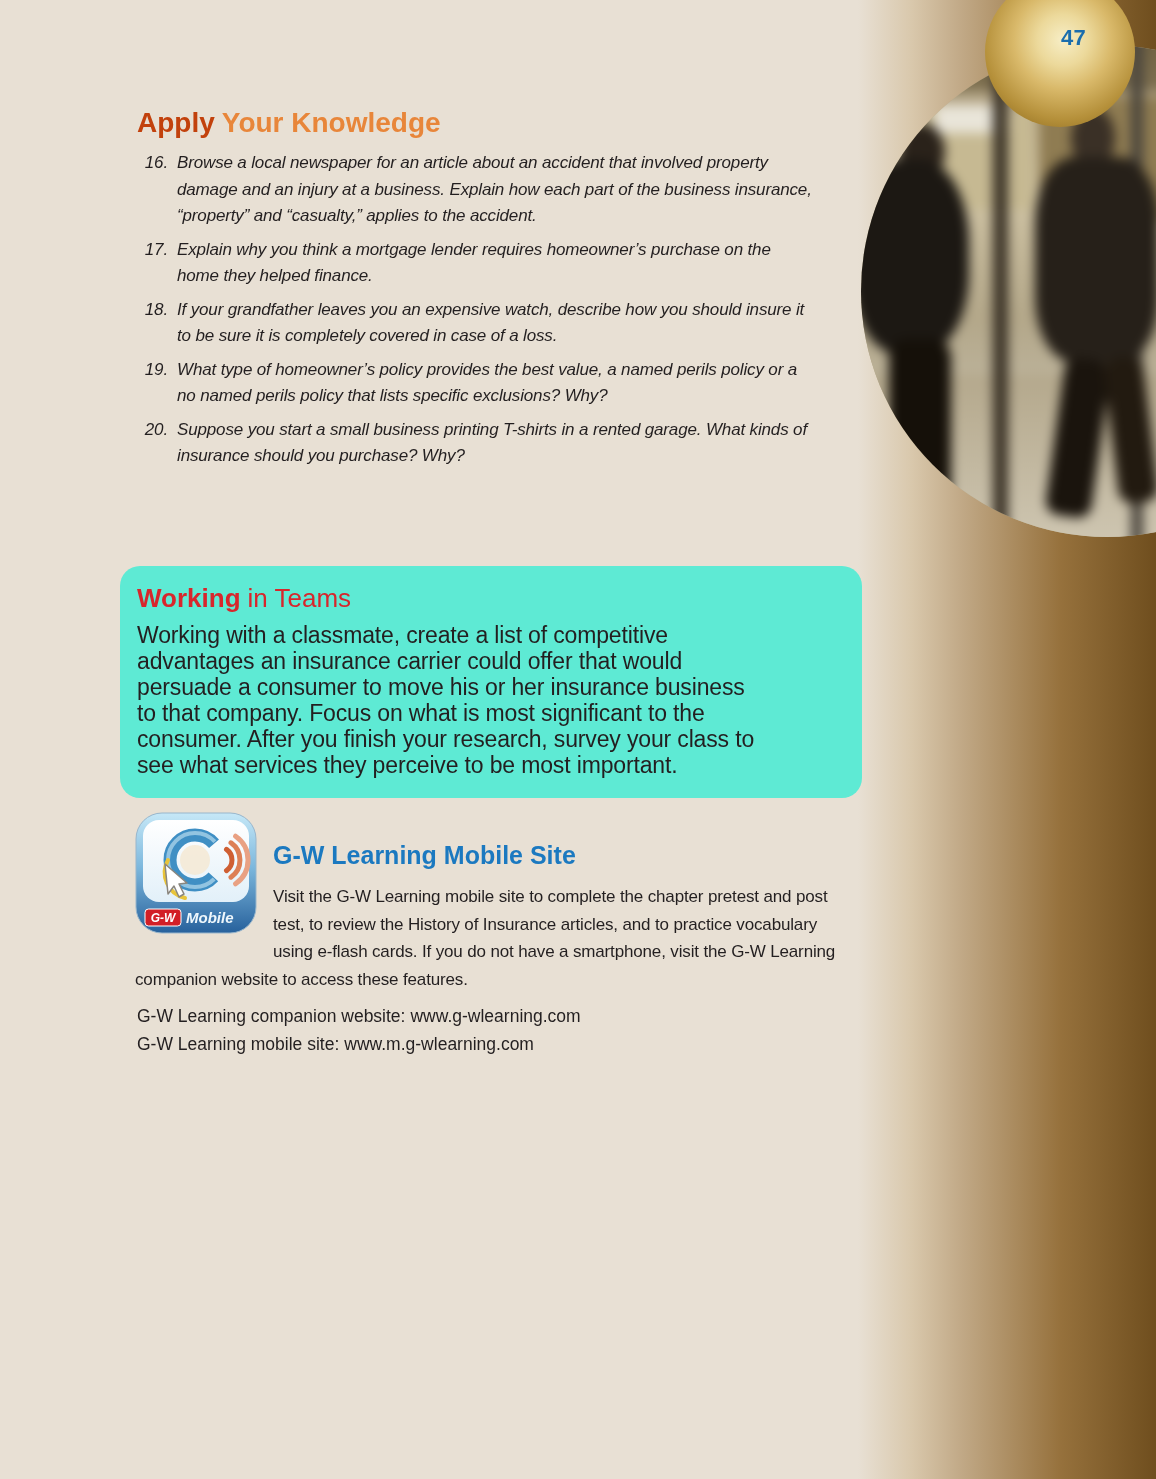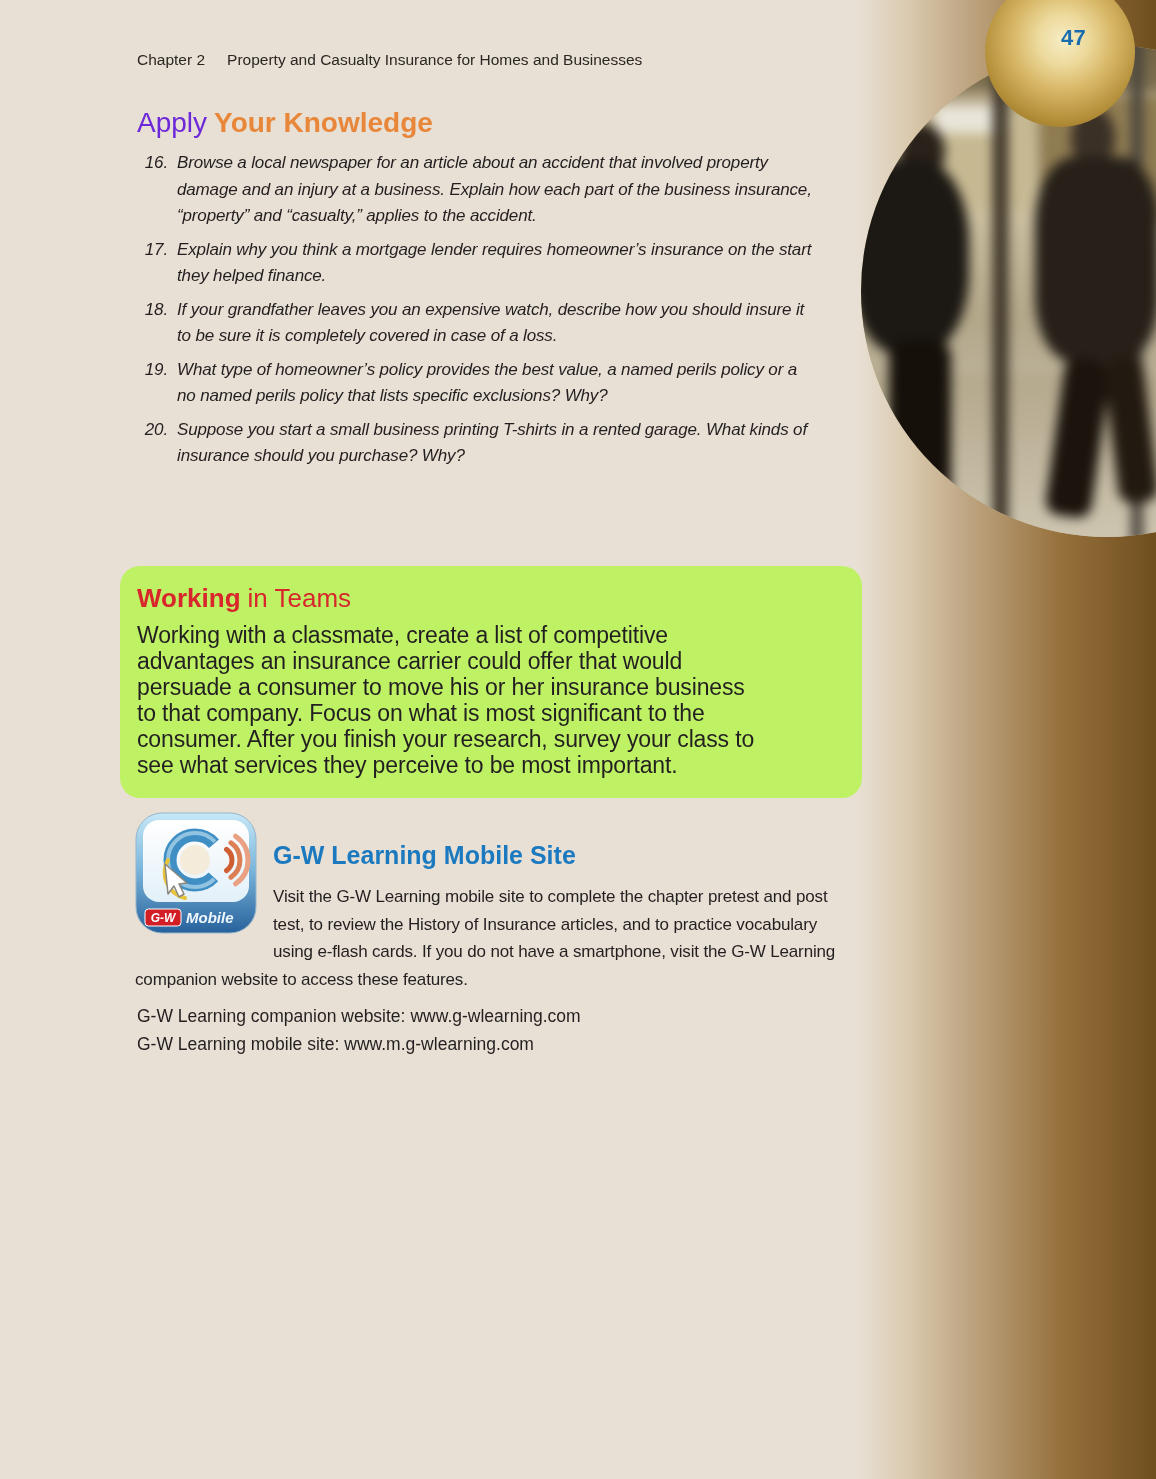--- a/index.html
+++ b/index.html
@@ -28,31 +28,31 @@
   }
   .page-number{
     position:absolute;left:76px;top:48px;
     color:#1a6dad;font-weight:bold;font-size:22px;letter-spacing:.3px;
   }
   
   .chapter-header{position:absolute;left:137px;top:51px;font-size:15.5px;color:#2a2724;}
   .chapter-header .chap{margin-right:22px;}
   
   .apply-heading{position:absolute;left:137px;top:106px;font-size:28px;line-height:34px;}
-  .apply-heading .bold{font-weight:normal;color:#6d28d9;margin-top:36px;}
+  .apply-heading .bold{font-weight:bold;color:#c2410c;margin-top:36px;}
   .apply-heading .rest{font-weight:bold;color:#e8863a;margin-left:7px;}
   .apply-list{position:absolute;left:137px;top:150px;width:700px;font-style:italic;}
   .ai-row{display:grid;grid-template-columns:31px 1fr;column-gap:9px;margin-bottom:7px;
           font-size:17px;line-height:26.5px;letter-spacing:-0.15px;}
   .ai-num{text-align:right;}
   .ai-text{width:640px;}
   
   .wt-box{
     position:absolute;left:120px;top:566px;width:742px;min-height:200px;
-    background:#bef264;border-radius:20px;box-sizing:border-box;
+    background:#5eead4;border-radius:20px;box-sizing:border-box;
     padding:16px 20px 20px 17px;
   }
   .wt-heading{font-size:26px;line-height:32px;margin-bottom:8px;}
   .wt-heading .bold{font-weight:bold;color:#d8262c;}
   .wt-heading .rest{font-weight:normal;color:#d8262c;margin-left:7px;}
   .wt-body{font-size:23px;line-height:26px;letter-spacing:-0.15px;width:625px;}
   
   .mobile-section{position:absolute;left:135px;top:810px;width:706px;}
   .app-icon{float:left;width:122px;height:122px;margin:2px 16px 6px 0;}
   .mobile-heading{color:#1b79c0;font-weight:bold;font-size:25px;line-height:30px;
@@ -90,36 +90,33 @@
       <div class="ps" style="left:212px;top:332px;width:46px;height:158px;background:#1a140d;border-radius:14px;transform:rotate(8deg);"></div>
       <div class="ps" style="left:268px;top:330px;width:40px;height:146px;background:#221a10;border-radius:14px;transform:rotate(-7deg);"></div>
 
     </div>
   </div>
 
   <div class="gold-sphere">
     <span class="page-number">47</span>
   </div>
 
-  <div class="chapter-header">
-    <span class="chap">Chapter 2</span><span>Property and Casualty Insurance for Homes and Businesses</span>
-  </div>
 
   <div class="apply-heading">
     <span class="bold">Apply</span><span class="rest">Your Knowledge</span>
   </div>
 
   <div class="apply-list">
     <div class="ai-row">
       <span class="ai-num">16.</span>
       <span class="ai-text">Browse a local newspaper for an article about an accident that involved property damage and an injury at a business. Explain how each part of the business insurance, “property” and “casualty,” applies to the accident.</span>
     </div>
     <div class="ai-row">
       <span class="ai-num">17.</span>
-      <span class="ai-text">Explain why you think a mortgage lender requires homeowner’s insurance on the start they helped finance.</span>
+      <span class="ai-text">Explain why you think a mortgage lender requires homeowner’s purchase on the home they helped finance.</span>
     </div>
     <div class="ai-row">
       <span class="ai-num">18.</span>
       <span class="ai-text">If your grandfather leaves you an expensive watch, describe how you should insure it to be sure it is completely covered in case of a loss.</span>
     </div>
     <div class="ai-row">
       <span class="ai-num">19.</span>
       <span class="ai-text">What type of homeowner’s policy provides the best value, a named perils policy or a no named perils policy that lists specific exclusions? Why?</span>
     </div>
     <div class="ai-row">

